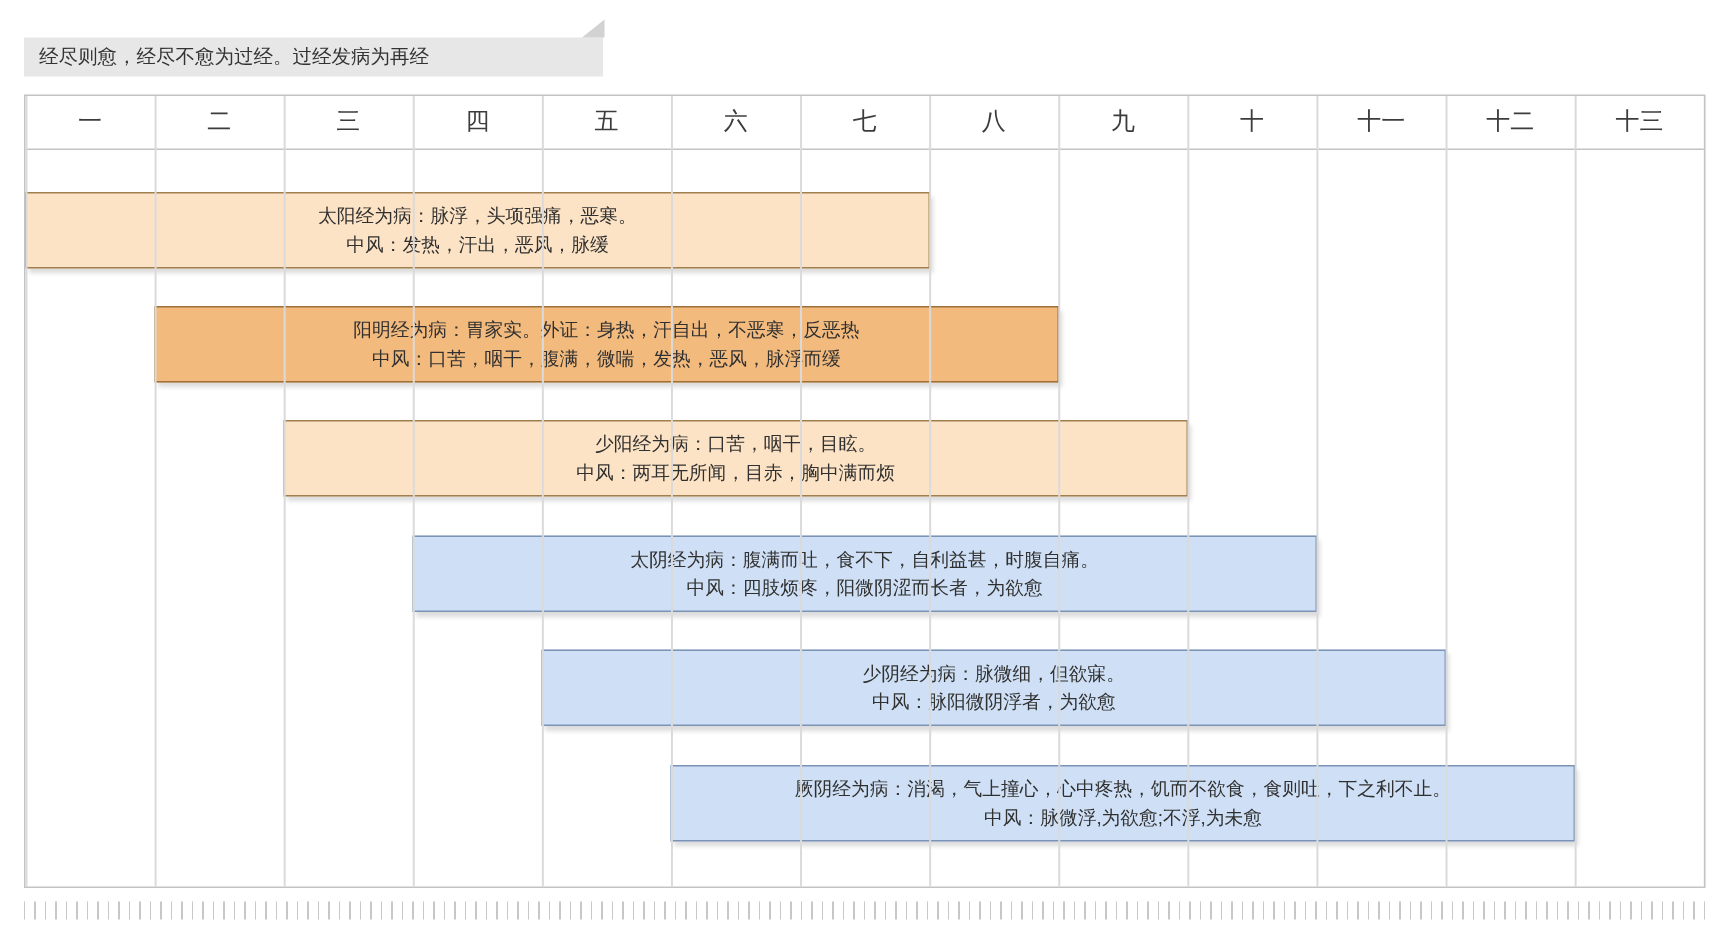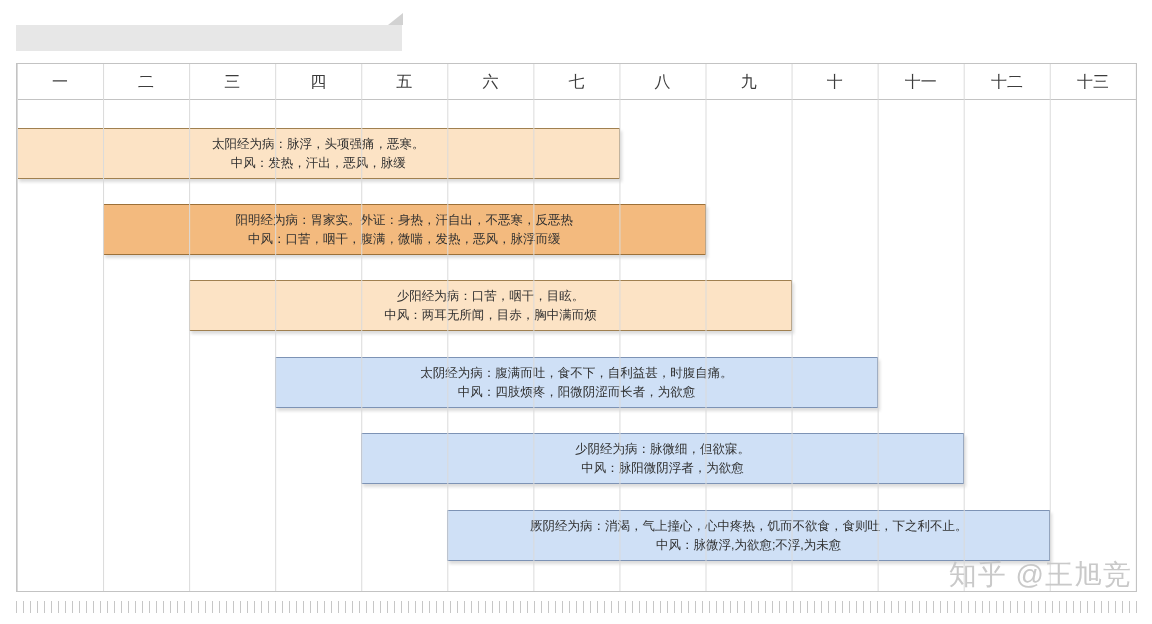--- a/index.html
+++ b/index.html
@@ -37,20 +37,21 @@
   
   .ruler { position:absolute; left:16px; top:601px; width:1121px; height:12px;
            background:repeating-linear-gradient(to right,#c7c7c7 0 1px,transparent 1px 7px); }
 </style>
 </head>
 <body>
 
 <div class="page">
 
   <div class="note">
+    <span>经尽则愈，经尽不愈为过经。过经发病为再经</span>
     <span class="note-fold"></span>
   </div>
 
   <div class="chart">
     <div class="header">
       <div class="hcell">一</div>
       <div class="hcell">二</div>
       <div class="hcell">三</div>
       <div class="hcell">四</div>
       <div class="hcell">五</div>
@@ -87,17 +88,16 @@
       </div>
       <div class="bar" style="left: 38.4615%; width: 53.8462%; top: 410px; background: rgb(207, 224, 246); border-color: rgb(125, 147, 181);">
         <div>厥阴经为病：消渴，气上撞心，心中疼热，饥而不欲食，食则吐，下之利不止。</div>
         <div>中风：脉微浮,为欲愈;不浮,为未愈</div>
       </div>
     </div>
 
     <div class="grid-lines"></div>
   </div>
 
-  <div class="watermark">知乎 @王旭竞</div>
 
   <div class="ruler"></div>
 
 </div>
 
 </body></html>

